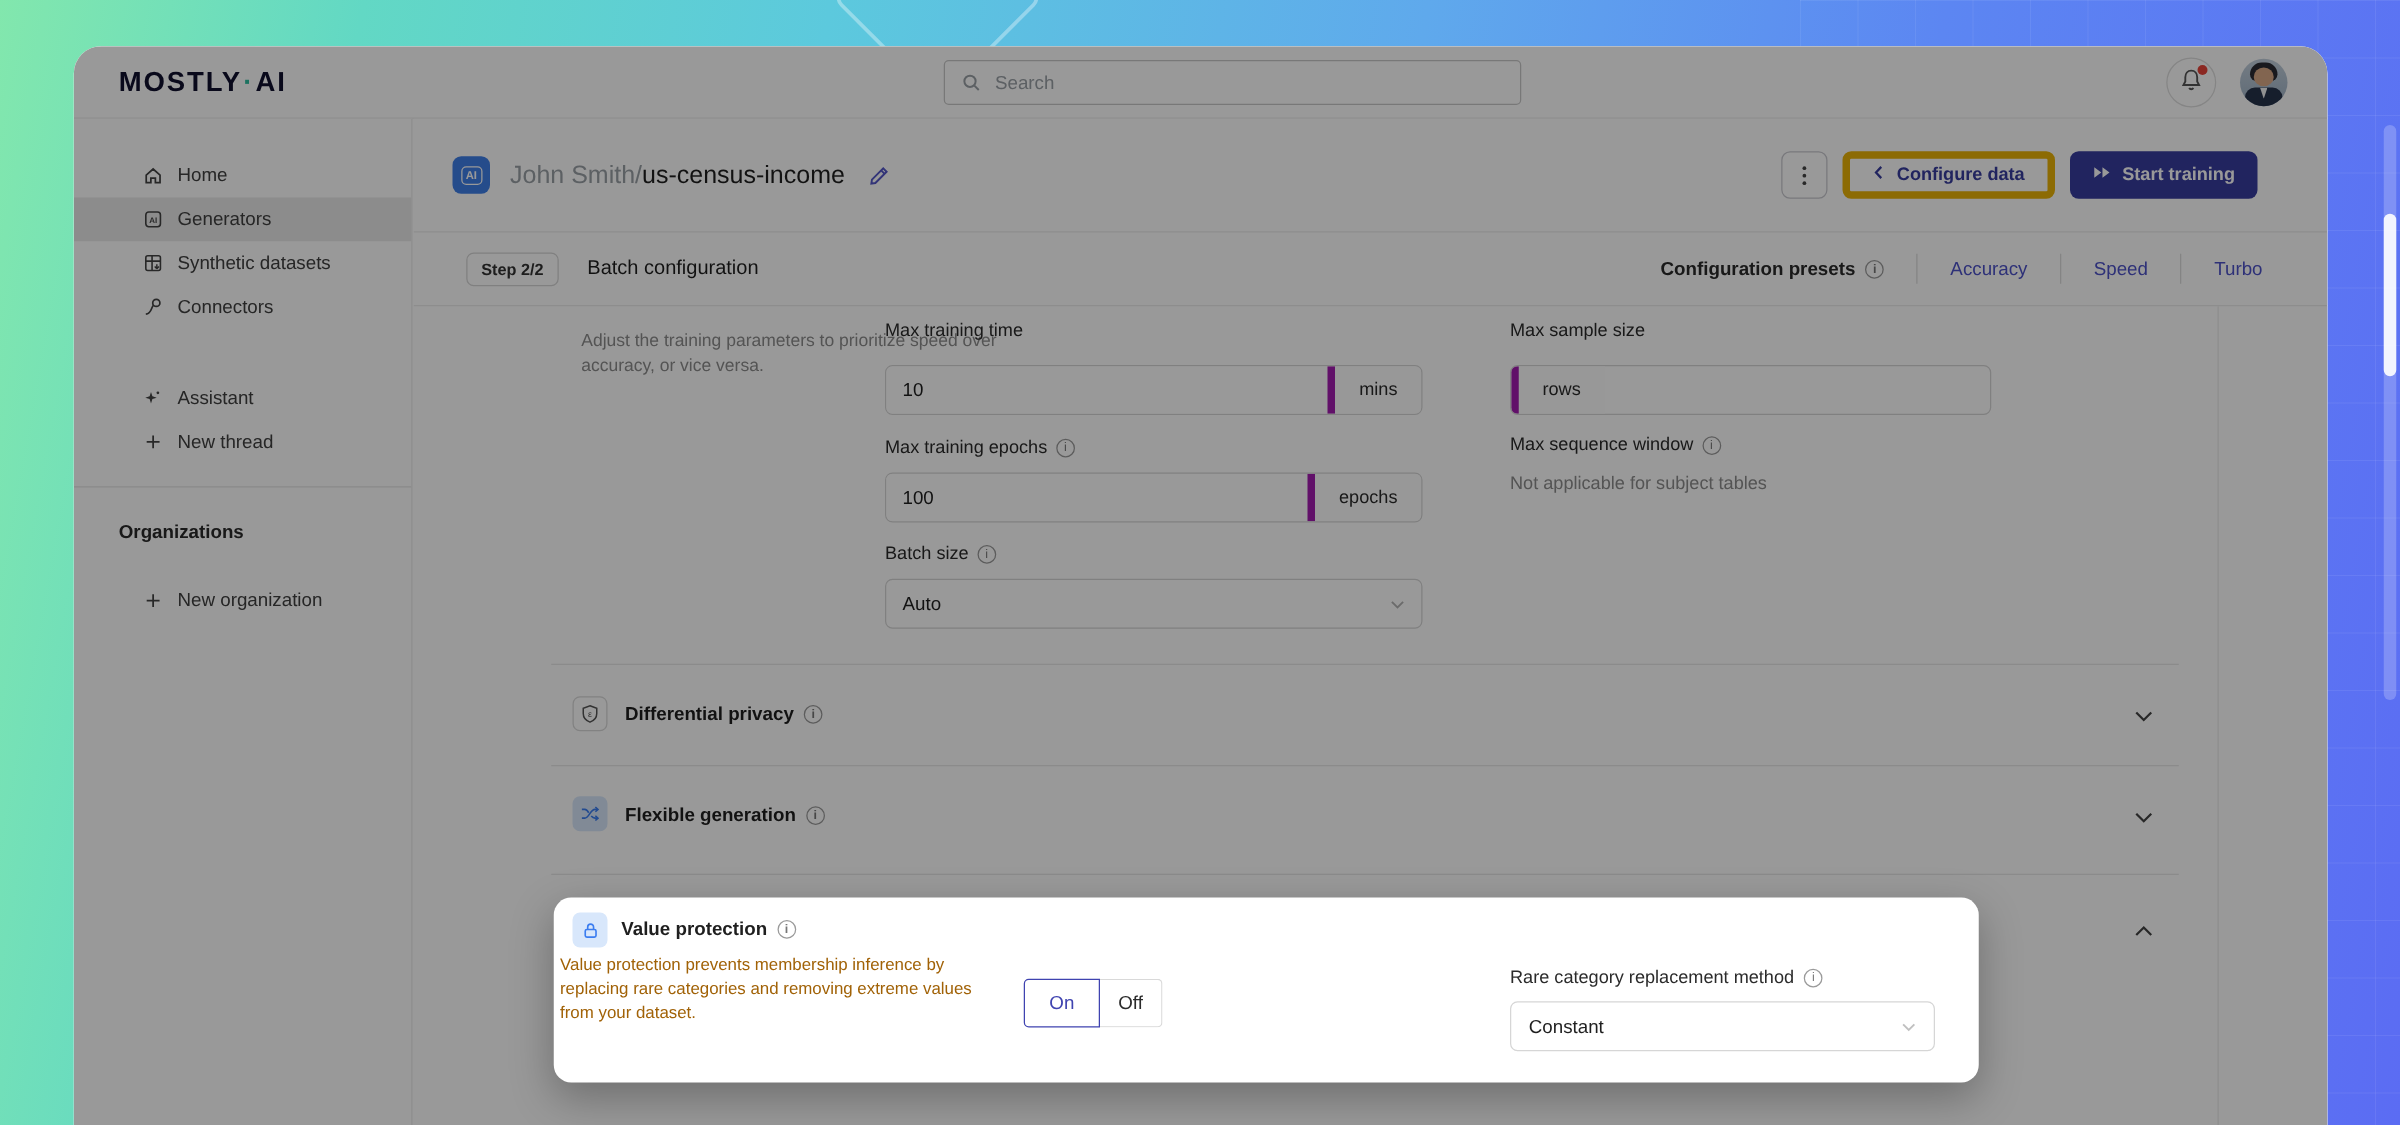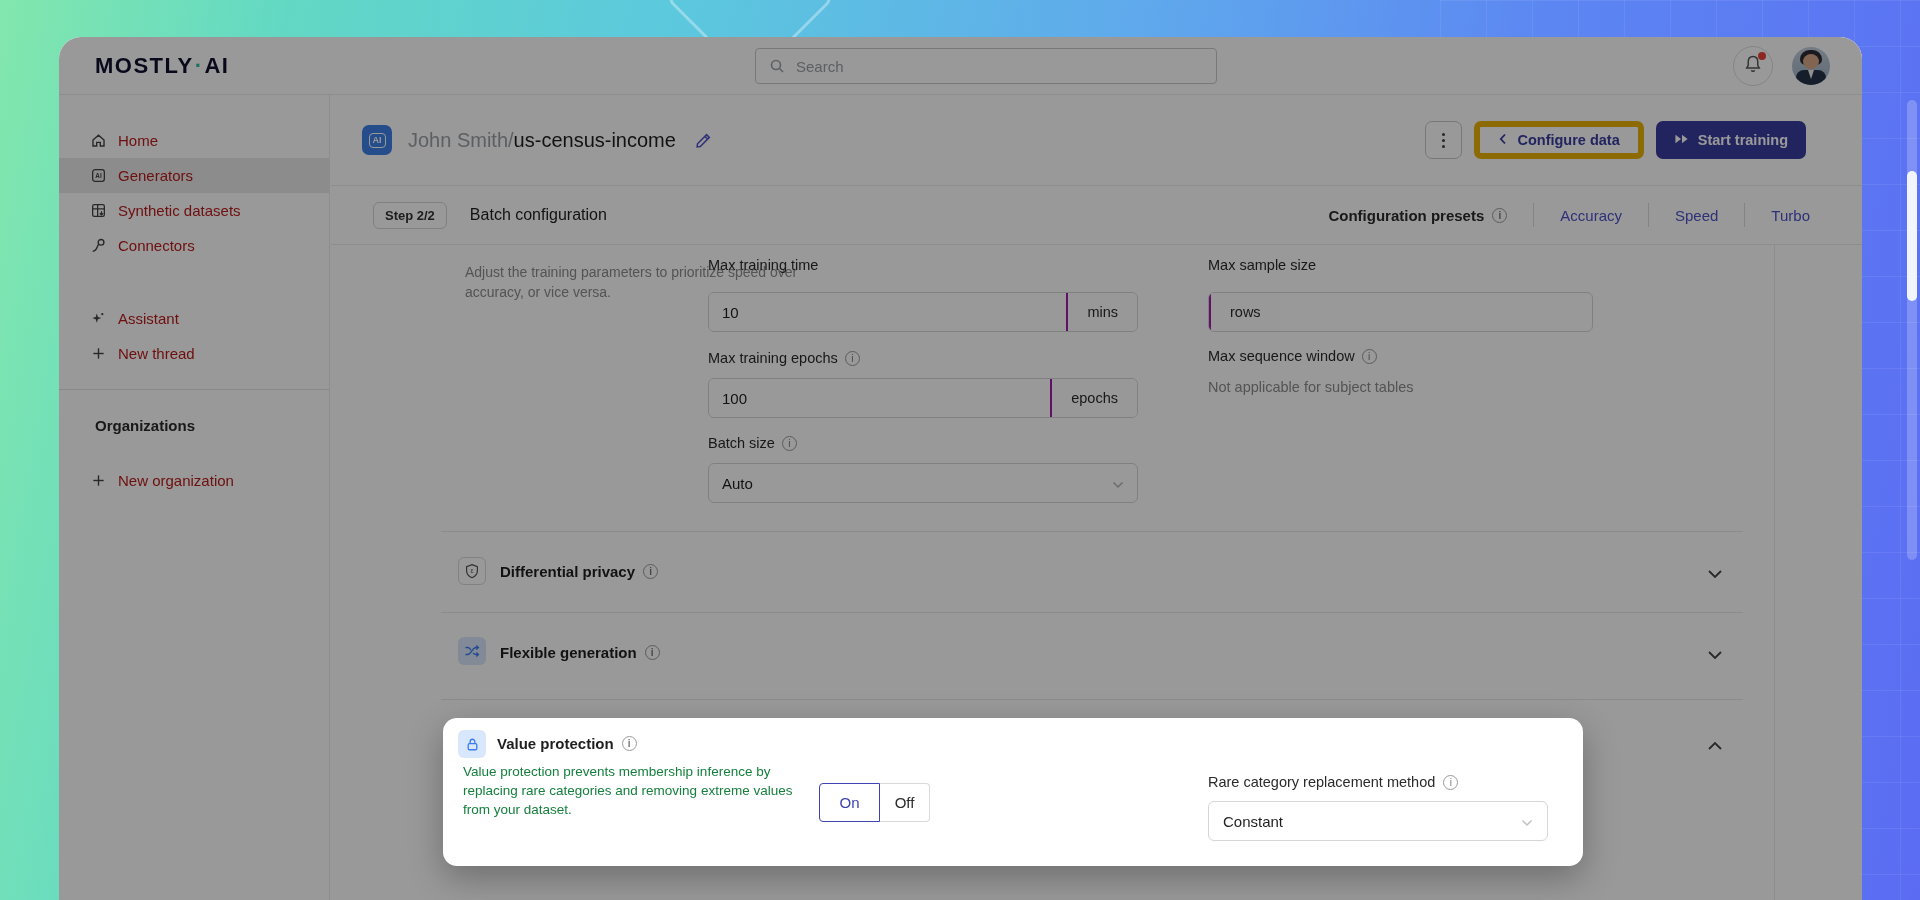--- a/index.html
+++ b/index.html
@@ -44,22 +44,22 @@
         overflow:hidden; background:linear-gradient(#c3d0dd,#9db1c4); }
   .av-hair { position:absolute; left:8px; top:3px; width:22px; height:15px; border-radius:10px 10px 6px 6px; background:#2b2b33; }
   .av-face { position:absolute; left:11px; top:7px; width:16px; height:15px; border-radius:50%; background:#d9a886; }
   .av-body { position:absolute; left:4px; top:23px; width:30px; height:16px; border-radius:8px 8px 0 0; background:#26324a; }
   .av-shirt { position:absolute; left:16px; top:23px; width:6px; height:9px; background:#f2f2f2;
         clip-path:polygon(0 0,100% 0,50% 100%); }
 
   
   .sidebar { position:absolute; left:0; top:58px; width:271px; bottom:0; background:#fff;
         border-right:1px solid #ececec; padding-top:28px; }
-  .side-item { height:35px; display:flex; align-items:center; gap:11px; padding-left:30px;
-        font-size:15px; color:#b91c1c; cursor:pointer; }
+  .side-item { height:35px; display:flex; align-items:center; gap:11px; padding-left:54px;
+        font-size:15px; color:#404040; cursor:pointer; }
   .side-item.active { background:#e9e9e9; }
   .side-gap { height:38px; }
   .side-divider { height:1px; background:#e5e5e5; margin-top:18px; }
   .side-heading { margin-top:18px; height:35px; display:flex; align-items:center; padding-left:36px;
         font-size:15px; font-weight:700; color:#2b2b2b; }
   .side-newrow { margin-top:20px; }
   .sicon { width:18px; height:18px; flex:0 0 18px; display:flex; align-items:center; justify-content:center; }
 
   
   .main { position:absolute; left:272px; top:58px; right:0; bottom:0; background:#fff; }
@@ -97,21 +97,21 @@
   .helper { position:absolute; left:134px; top:17px; width:350px; font-size:14px; line-height:1.45;
         color:#8c8c8c; }
 
   .f-label { position:absolute; font-size:14.5px; color:#2b2b2b; display:flex; align-items:center; gap:7px; }
   .info { width:15px; height:15px; border:1px solid #9a9a9a; border-radius:50%; color:#777;
         font-size:10px; line-height:13px; text-align:center; font-style:normal; display:inline-block; }
   .field { position:absolute; height:40px; display:flex; border:1px solid #d6d6d6; border-radius:6px;
         background:#fff; overflow:hidden; }
   .field input { border:none; outline:none; flex:1; padding:0 13px; font-size:15px; color:#1f1f1f;
         font-family:"Liberation Sans",sans-serif; min-width:0; }
-  .addon { border-left:2px solid #a21caf; display:flex; align-items:center; padding:0 19px;
+  .addon { border-left:6px solid #a21caf; display:flex; align-items:center; padding:0 19px;
         font-size:14.5px; color:#2b2b2b; background:#fdfdfd; }
   .select { position:absolute; height:40px; border:1px solid #d6d6d6; border-radius:6px; background:#fff;
         display:flex; align-items:center; padding:0 13px; font-size:15px; color:#1f1f1f; cursor:pointer; }
   .select .chev { margin-left:auto; }
   .f-note { position:absolute; font-size:14.5px; color:#8c8c8c; }
 
   .hr { position:absolute; left:110px; width:1302px; height:1px; background:#e8e8e8; }
   .sec-icon { position:absolute; width:28px; height:28px; border-radius:6px; display:flex;
         align-items:center; justify-content:center; }
   .sec-icon.outline { border:1px solid #d9d9d9; background:#fff; }
@@ -120,22 +120,22 @@
         align-items:center; gap:8px; }
   .sec-chev { position:absolute; left:1376px; cursor:pointer; }
 
   
   .vp-card { position:absolute; left:384px; top:681px; width:1140px; height:148px; background:#fff;
         border-radius:14px; z-index:60; box-shadow:0 12px 34px rgba(0,0,0,.28); }
   .vp-icon { position:absolute; left:15px; top:12px; width:28px; height:28px; border-radius:6px;
         background:#d8e7fb; display:flex; align-items:center; justify-content:center; }
   .vp-title { position:absolute; left:54px; top:17px; font-size:15px; font-weight:600; color:#1f1f1f;
         display:flex; align-items:center; gap:8px; }
-  .vp-desc { position:absolute; left:20px; top:44px; width:348px; font-size:13.5px; line-height:19px;
-        color:#15803d; }
+  .vp-desc { position:absolute; left:5px; top:44px; width:348px; font-size:13.5px; line-height:19px;
+        color:#a16207; }
   .vp-toggle { position:absolute; left:376px; top:65px; height:39px; display:flex; }
   .tg { height:39px; display:flex; align-items:center; justify-content:center; font-size:15px;
         cursor:pointer; background:#fff; }
   .tg-on { width:61px; border:1px solid #3f43b0; color:#3f43b0; border-radius:4px 0 0 4px; z-index:2; }
   .tg-off { width:50px; border:1px solid #d9d9d9; border-left:none; color:#2b2b2b; border-radius:0 4px 4px 0; }
   .vp-right-label { position:absolute; left:765px; top:56px; font-size:14.5px; color:#2b2b2b;
         display:flex; align-items:center; gap:8px; }
   .vp-select { position:absolute; left:765px; top:83px; width:340px; height:40px; border:1px solid #d6d6d6;
         border-radius:6px; display:flex; align-items:center; padding:0 14px; font-size:15px; font-weight:500;
         color:#1f1f1f; cursor:pointer; }

